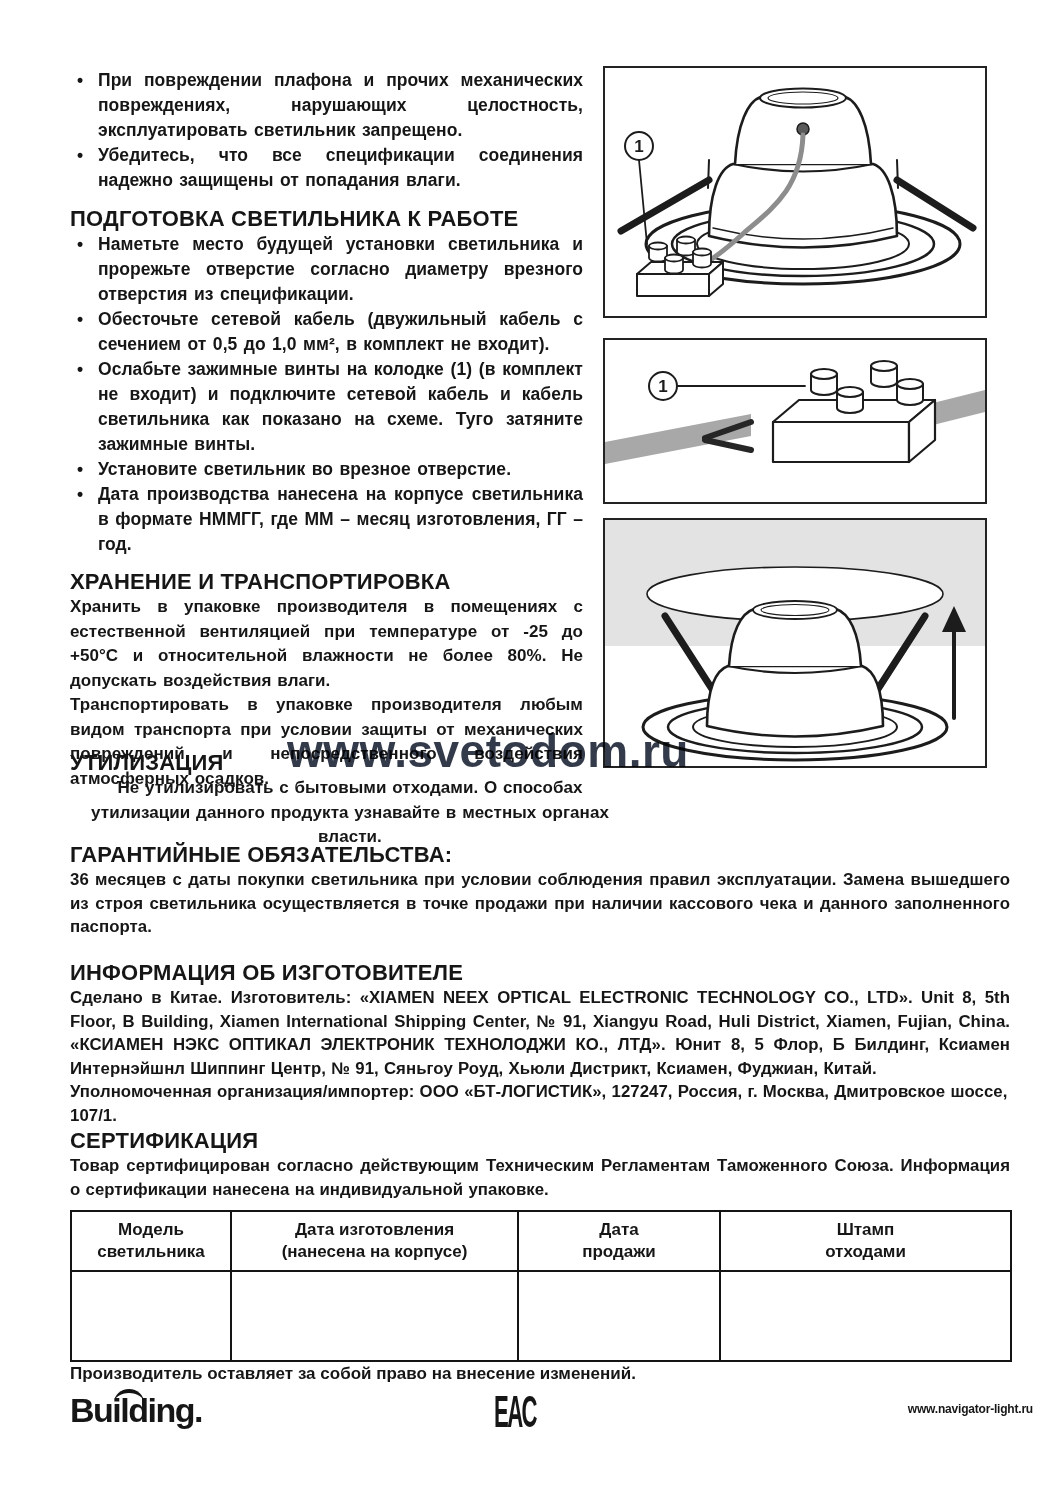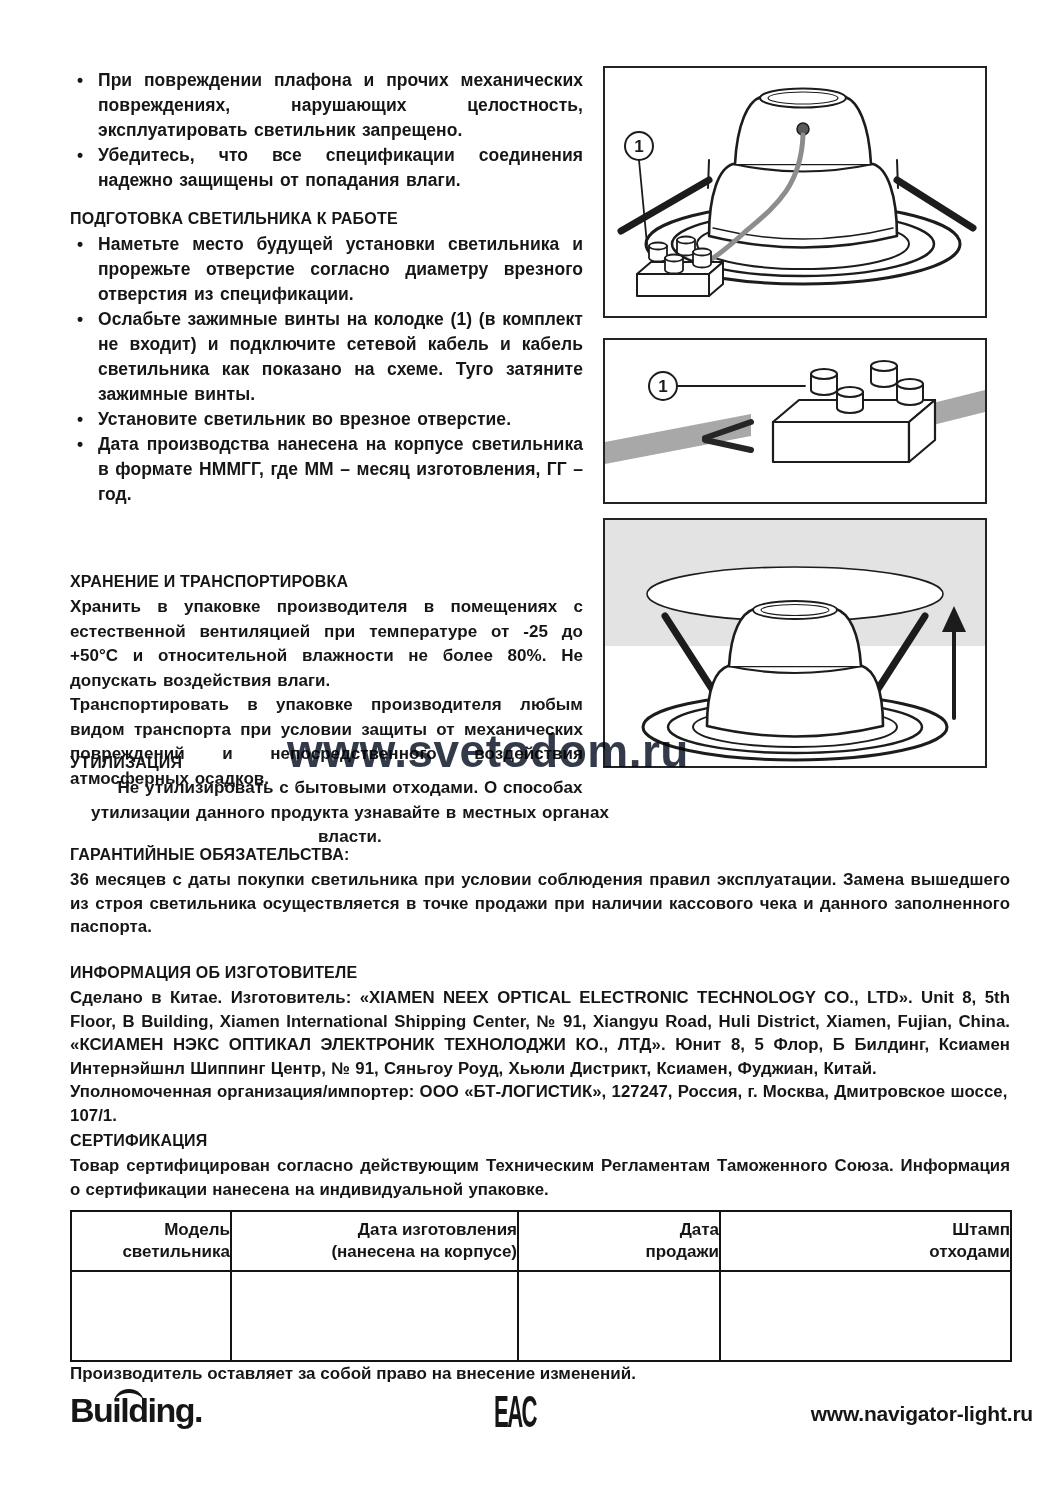--- a/index.html
+++ b/index.html
@@ -1,48 +1,48 @@
 <!DOCTYPE html>
 <html><head>
 <meta charset="utf-8">
 <style>
   html,body{margin:0;padding:0;background:#888;}
   .page{position:relative;width:1058px;height:1500px;background:#ffffff;margin:0 auto;
         font-family:"Liberation Sans",sans-serif;color:#161616;overflow:hidden;padding-left:23px;}
 
   
   .abs{position:absolute;}
-  .h{font-size:16px;font-weight:700;letter-spacing:.2px;line-height:26px;}
+  .h{font-size:22px;font-weight:700;letter-spacing:.2px;line-height:26px;}
   .txt{font-size:17.5px;font-weight:700;line-height:25px;text-align:justify;
        letter-spacing:.05px;word-spacing:1.5px;}
   .txt2{font-size:17px;font-weight:700;line-height:24.5px;text-align:justify;
         letter-spacing:.05px;word-spacing:1px;}
   .btxt{font-size:16.8px;font-weight:700;line-height:23.5px;text-align:justify;
         letter-spacing:.05px;word-spacing:.5px;}
   .bli{position:relative;padding-left:28px;}
   .bli::before{content:"\2022";position:absolute;left:7px;top:0;}
 
   
   .dbox{position:absolute;left:603px;width:384px;border:2px solid #232323;background:#fff;box-sizing:border-box;}
   .dbox svg{display:block;width:100%;height:100%;}
 
   
   .ctable{position:absolute;left:70px;top:1210px;width:940px;border-collapse:collapse;table-layout:fixed;}
   .ctable th,.ctable td{border:2.5px solid #141414;padding:0;}
-  .ctable th{height:58px;font-size:17px;font-weight:700;line-height:22px;text-align:right;vertical-align:middle;}
+  .ctable th{height:58px;font-size:17px;font-weight:700;line-height:22px;text-align:center;vertical-align:middle;}
   .ctable td{height:88px;background:#fff;}
 
   
   .brand{position:absolute;left:70px;top:1392px;font-size:34px;font-weight:700;
          letter-spacing:-1.5px;line-height:36px;}
   .brand .arc{position:absolute;left:44px;top:-3px;width:30px;height:10px;
               border-top:4px solid #141414;border-radius:50% 50% 0 0/100% 100% 0 0;}
   .eac{position:absolute;left:494px;top:1387px;font-size:27px;font-weight:700;
        letter-spacing:-2px;transform:scale(.82,1.65);transform-origin:top left;}
-  .url{position:absolute;right:48px;top:1402px;font-size:21px;font-weight:700;letter-spacing:-.2px;}
+  .url{position:absolute;right:48px;top:1402px;font-size:12px;font-weight:700;letter-spacing:-.2px;}
 
   
   .wm{position:absolute;left:287px;top:724px;font-size:46px;font-weight:700;
       color:#0f172a;letter-spacing:.5px;z-index:60;mix-blend-mode:multiply;opacity:.85;}
 
   .note{position:absolute;left:70px;top:1364px;width:940px;font-size:17px;font-weight:700;}
 </style>
 </head>
 <body>
 
@@ -51,20 +51,21 @@
   <div class="abs" style="left:70px;top:62px;width:513px;height:770px;">
 
     <div class="abs" style="left:0;top:6px;width:513px;">
       <div class="txt bli">При повреждении плафона и прочих механических повреждениях, нарушающих целостность, эксплуатировать светильник запрещено.</div>
       <div class="txt bli">Убедитесь, что все спецификации соединения надежно защищены от попадания влаги.</div>
     </div>
 
     <div class="abs" style="left:0;top:144px;width:513px;">
       <div class="h">ПОДГОТОВКА СВЕТИЛЬНИКА К РАБОТЕ</div>
       <div class="txt bli">Наметьте место будущей установки светильника и прорежьте отверстие согласно диаметру врезного отверстия из спецификации.</div>
+      <div class="txt bli">Обесточьте сетевой кабель (двужильный кабель с сечением от 0,5 до 1,0 мм², в комплект не входит).</div>
       <div class="txt bli">Ослабьте зажимные винты на колодке (1) (в комплект не входит) и подключите сетевой кабель и кабель светильника как показано на схеме. Туго затяните зажимные винты.</div>
       <div class="txt bli">Установите светильник во врезное отверстие.</div>
       <div class="txt bli">Дата производства нанесена на корпусе светильника в формате НММГГ, где ММ – месяц изготовления, ГГ – год.</div>
     </div>
 
     <div class="abs" style="left:0;top:476px;width:513px;margin-top:31px;">
       <div class="h">ХРАНЕНИЕ И ТРАНСПОРТИРОВКА</div>
       <div class="txt2">Хранить в упаковке производителя в помещениях с естественной вентиляцией при температуре от -25 до +50°С и относительной влажности не более 80%. Не допускать воздействия влаги.</div>
       <div class="txt2">Транспортировать в упаковке производителя любым видом транспорта при условии защиты от механических повреждений и непосредственного воздействия атмосферных осадков.</div>
     </div>

